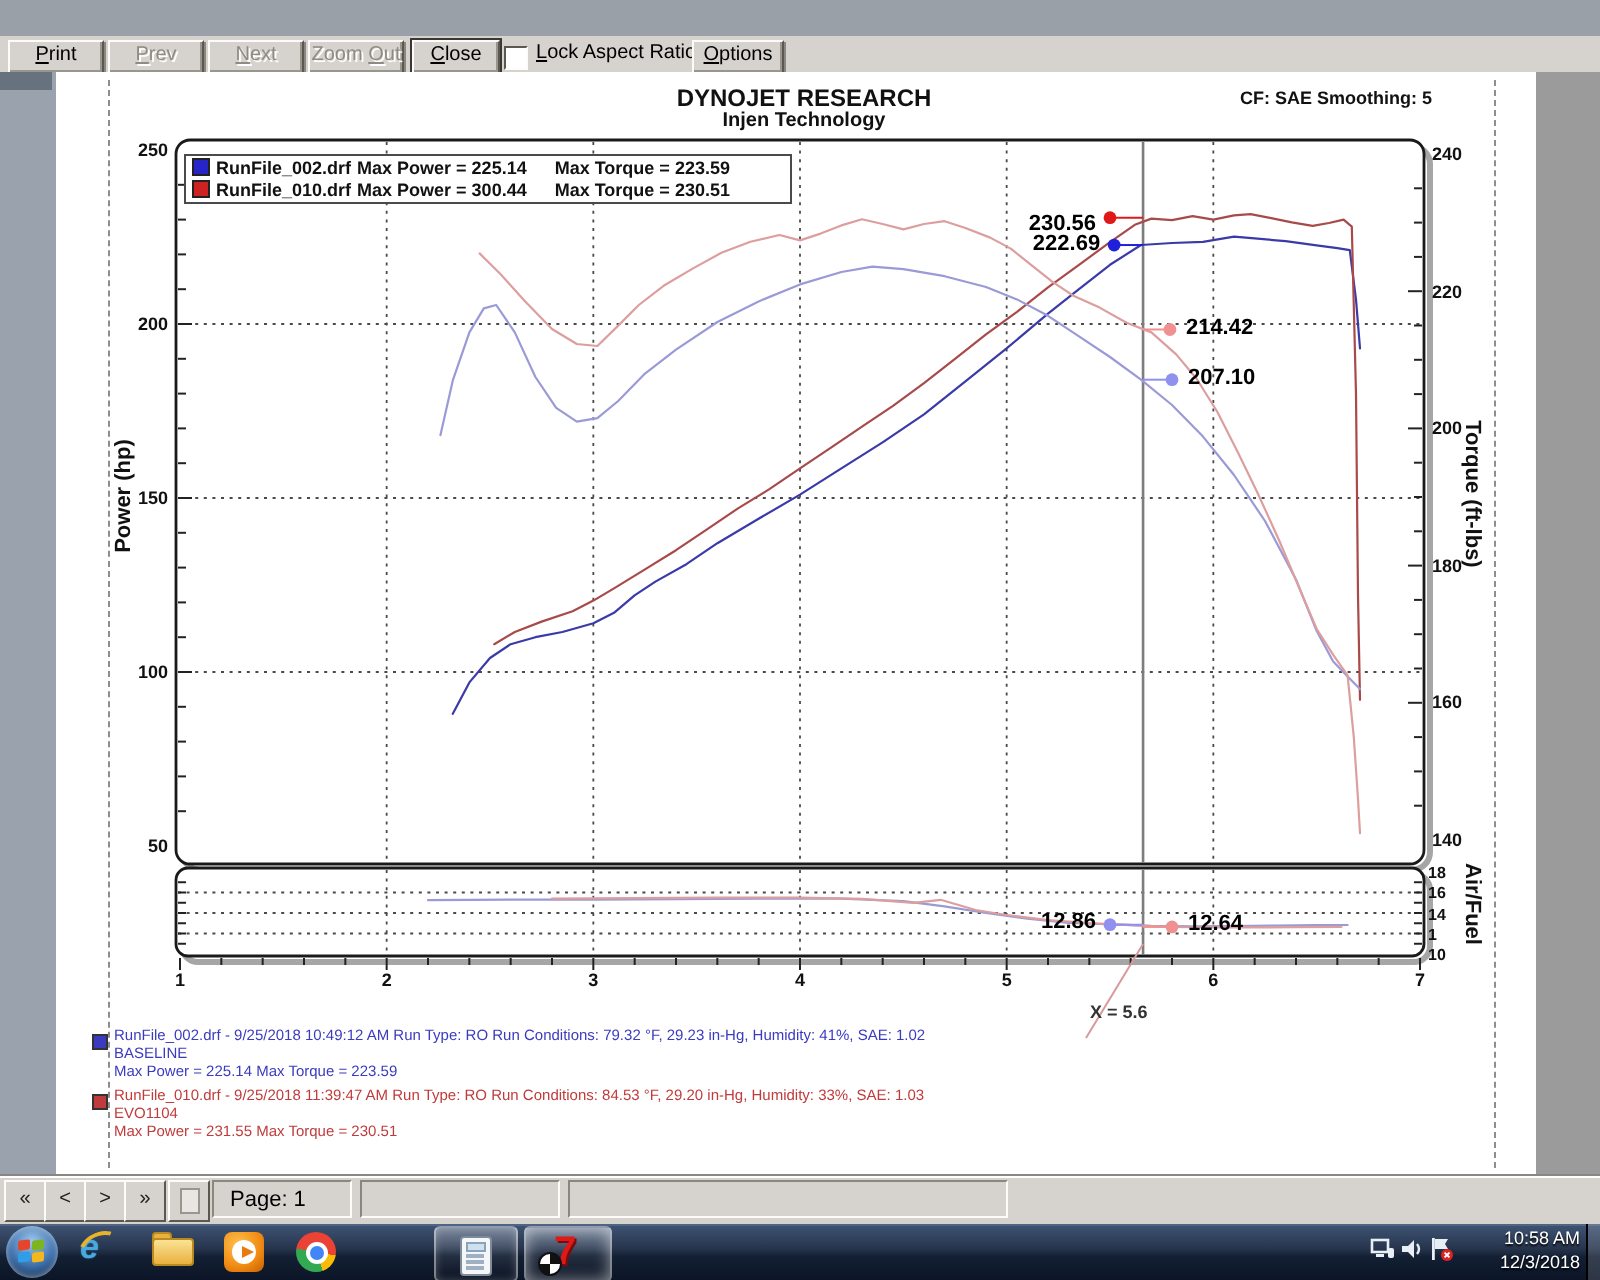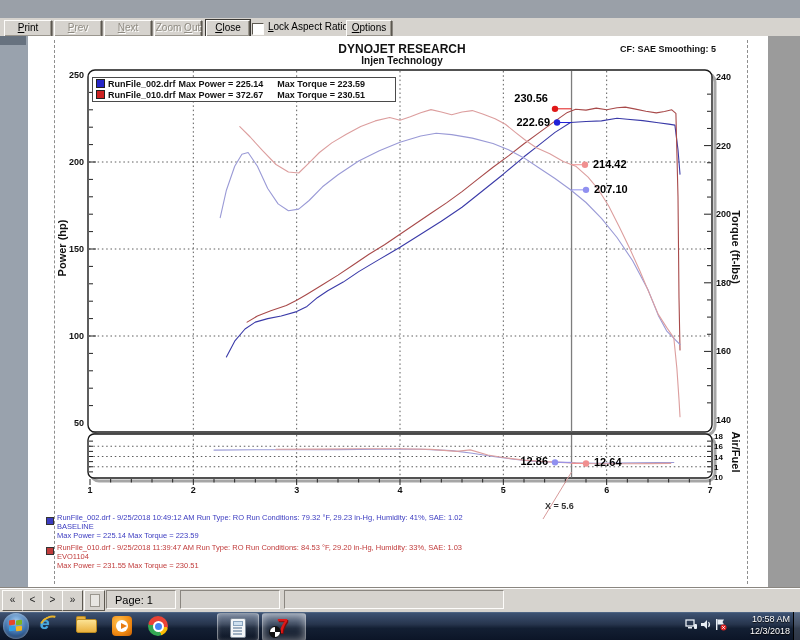--- a/index.html
+++ b/index.html
@@ -252,21 +252,21 @@
   <div class="abs" id="legend">
     <div class="legend-row">
       <span class="legend-sq" style="background: rgb(38, 38, 200);"></span>
       <span>RunFile_002.drf</span>
       <span class="legend-power">Max Power = 225.14</span>
       <span class="legend-torque">Max Torque = 223.59</span>
     </div>
     <div class="legend-row">
       <span class="legend-sq" style="background: rgb(204, 34, 34);"></span>
       <span>RunFile_010.drf</span>
-      <span class="legend-power">Max Power = 372.67</span>
+      <span class="legend-power">Max Power = 300.44</span>
       <span class="legend-torque">Max Torque = 230.51</span>
     </div>
   </div>
 
   <div class="abs vtext" style="left:2px;top:242px;width:120px;transform:rotate(-90deg);">Power (hp)</div>
   <div class="abs vtext" style="left:676px;top:241px;width:120px;transform:rotate(90deg);">Torque (ft-lbs)</div>
   <div class="abs vtext" style="left:697px;top:446px;width:78px;transform:rotate(90deg);">Air/Fuel</div>
   <div class="abs" id="cursor-x-label">X = 5.6</div>
 
   <div class="abs run-sq" style="left: 46px; top: 517px; background: rgb(59, 59, 192);"></div>
@@ -295,21 +295,21 @@
       <div class="abs af-ticklabel" style="left: 714px; top: 452.5px;">14</div>
       <div class="abs af-ticklabel" style="left: 714px; top: 462.75px;">1</div>
       <div class="abs af-ticklabel" style="left: 714px; top: 473px;">10</div>
       <div class="abs ticklabel" style="left: 82px; width: 16px; top: 485px; text-align: center;">1</div>
       <div class="abs ticklabel" style="left: 185.333px; width: 16px; top: 485px; text-align: center;">2</div>
       <div class="abs ticklabel" style="left: 288.667px; width: 16px; top: 485px; text-align: center;">3</div>
       <div class="abs ticklabel" style="left: 392px; width: 16px; top: 485px; text-align: center;">4</div>
       <div class="abs ticklabel" style="left: 495.333px; width: 16px; top: 485px; text-align: center;">5</div>
       <div class="abs ticklabel" style="left: 598.667px; width: 16px; top: 485px; text-align: center;">6</div>
       <div class="abs ticklabel" style="left: 702px; width: 16px; top: 485px; text-align: center;">7</div>
-      <div class="abs mlabel" style="top: 92px; right: 252px;">230.56</div>
+      <div class="abs mlabel" style="top: 106px; right: 252px;">230.56</div>
       <div class="abs mlabel" style="top: 115.519px; right: 249.933px;">222.69</div>
       <div class="abs mlabel" style="top: 157.739px; left: 592.967px;">214.42</div>
       <div class="abs mlabel" style="top: 182.847px; left: 594px;">207.10</div>
       <div class="abs mlabel" style="top: 455.342px; right: 252px;">12.86</div>
       <div class="abs mlabel" style="top: 456.47px; left: 594px;">12.64</div>
     </div>
 
   <div class="abs" id="statusbar"></div>
   <div class="abs navbtn" style="left:2px;">«</div>
   <div class="abs navbtn" style="left:22px;">&lt;</div>

